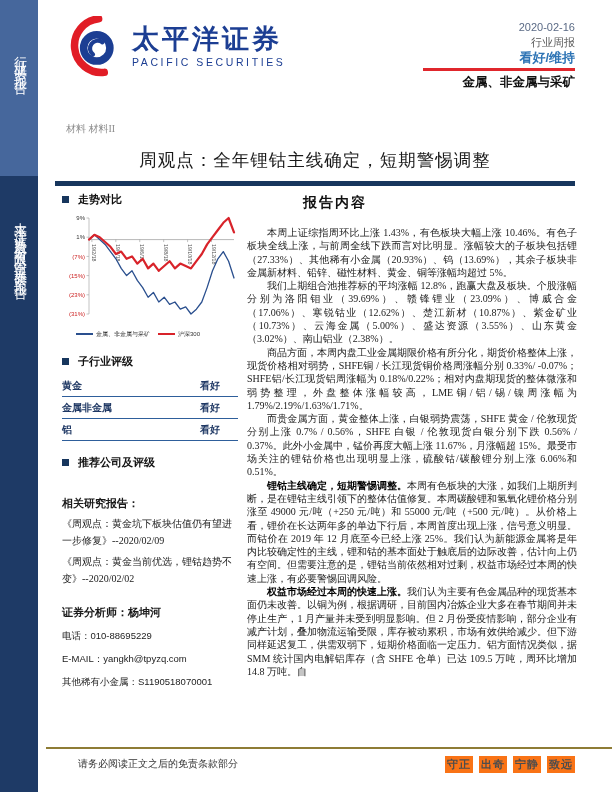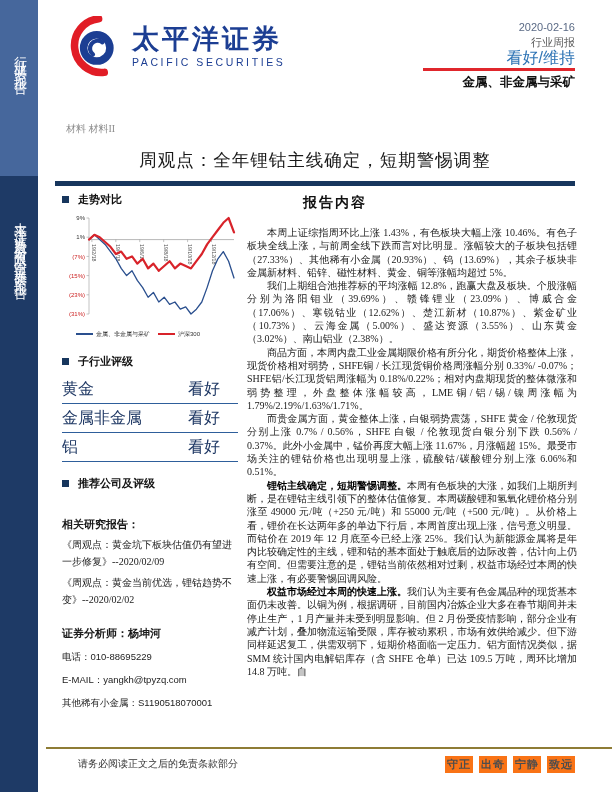--- a/index.html
+++ b/index.html
@@ -18,39 +18,39 @@
   
   .logo-wrap{left:64px;top:16px;display:flex;align-items:center;}
   .logo-text-cn{font-size:27px;font-weight:bold;color:#1c3e93;letter-spacing:3px;
                 font-family:"Liberation Sans",sans-serif;line-height:1;}
   .logo-text-en{font-size:10.5px;color:#1c3e93;letter-spacing:2.6px;
                 font-family:"Liberation Sans",sans-serif;margin-top:3px;}
   .hdr-meta{right:37px;top:20px;width:170px;text-align:right;
             font-family:"Liberation Sans",sans-serif;}
   .hdr-date{font-size:11px;color:#5a6a85;line-height:15px;}
   .hdr-type{font-size:11px;color:#595959;line-height:15px;}
-  .hdr-rating{font-size:16px;color:#2e74b5;line-height:15px;font-weight:normal;}
+  .hdr-rating{font-size:13px;color:#2e74b5;line-height:15px;font-weight:bold;}
   .hdr-redline{height:3px;background:#e0262c;margin:3px 0 3px 18px;}
   .hdr-industry{font-size:12.5px;color:#111111;font-weight:bold;line-height:16px;}
 
   .breadcrumb{left:66px;top:122px;font-size:10px;color:#8c8c8c;}
 
   .page-title{left:55px;top:148px;width:520px;text-align:center;
               font-size:17.5px;color:#1a1a1a;letter-spacing:1px;}
   .title-divider{left:55px;top:181px;width:520px;height:4.5px;background:#17365d;}
 
   
   .sec-hdr{display:flex;align-items:center;font-size:11px;font-weight:bold;color:#111;}
   .sec-sq{width:7px;height:7px;background:#17365d;margin-right:9px;flex:0 0 auto;}
 
   
   .leftcol{left:62px;top:192px;width:176px;}
   .chart-box{margin-top:5px;}
   .sub-table{width:100%;border-collapse:collapse;margin-top:6px;}
-  .sub-table td{font-size:16px;font-weight:normal;color:#1f3864;
+  .sub-table td{font-size:10px;font-weight:bold;color:#1f3864;
                 border-bottom:1.4px solid #2e5e9b;padding:4px 2px 3px 0;}
   .sub-table td.rt{text-align:right;padding-right:18px;}
   .related-title{font-size:11px;font-weight:bold;margin-top:26px;}
   .related-item{font-size:10px;line-height:1.7;margin-top:4px;color:#1a1a1a;}
   .analyst{font-size:11px;font-weight:bold;margin-top:18px;}
   .contact-line{font-size:9.5px;margin-top:10px;color:#222;}
   .contact-line .val{font-family:"Liberation Sans",sans-serif;font-size:9.5px;color:#222;}
 
   
   .rightcol{left:247px;top:194px;width:330px;}

